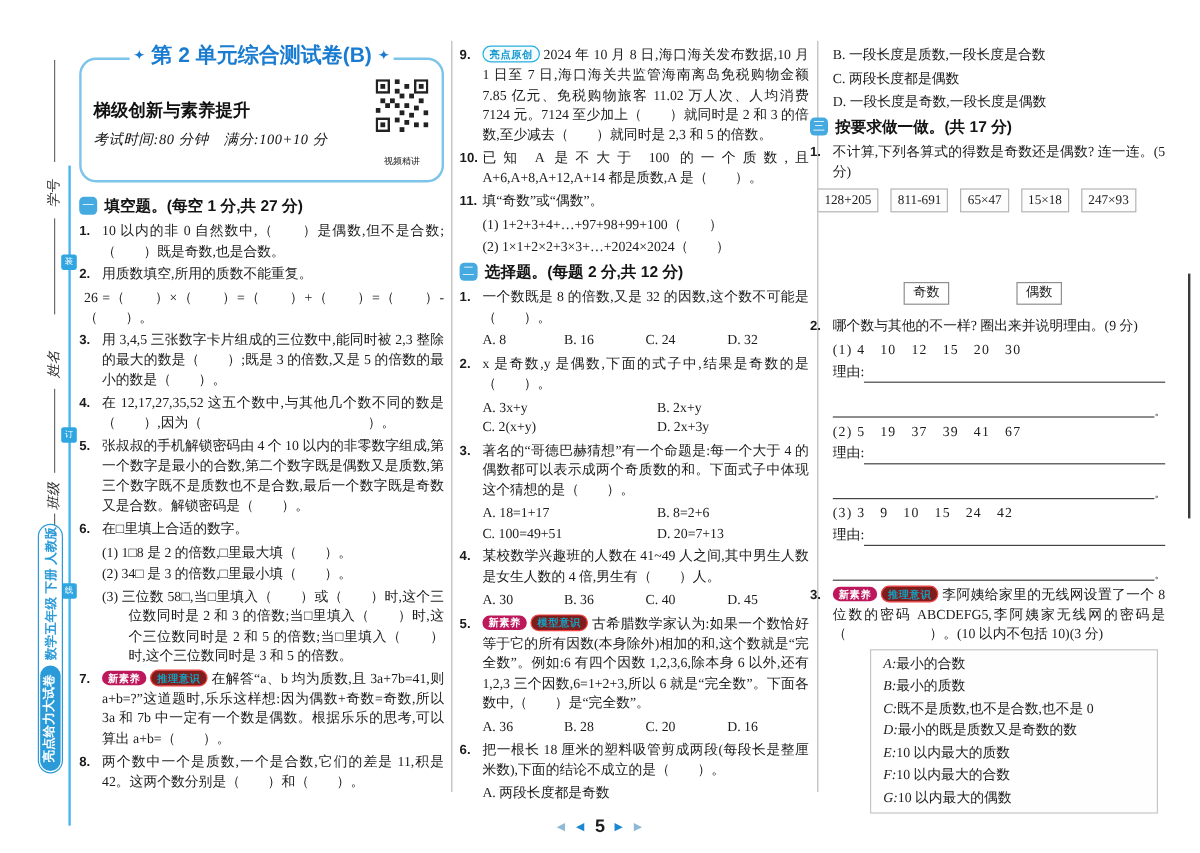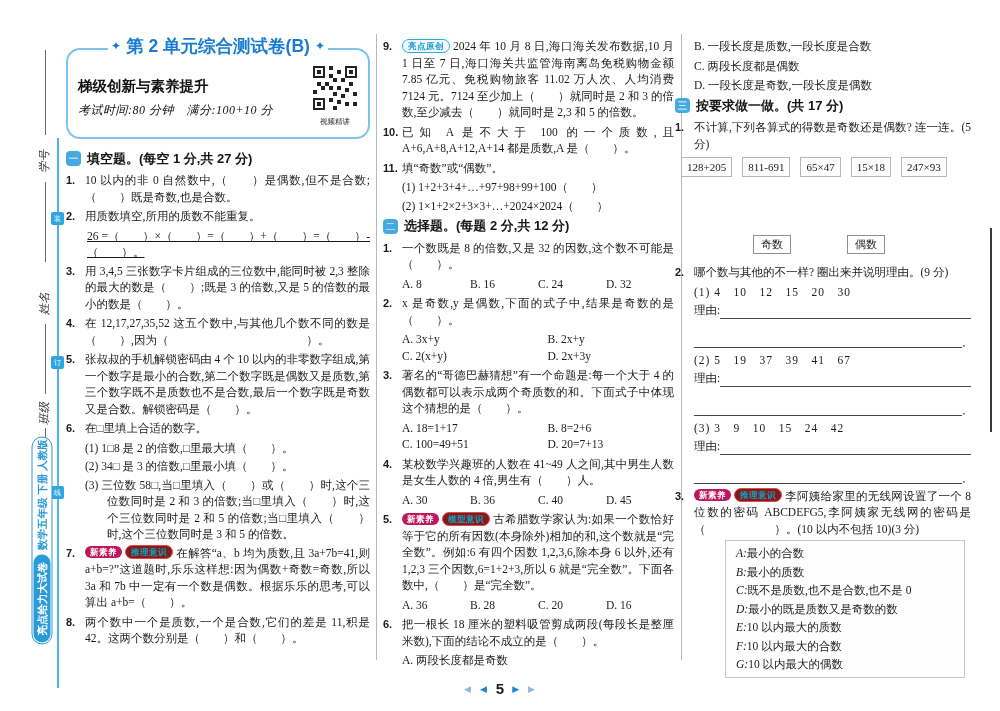--- a/index.html
+++ b/index.html
@@ -37,30 +37,30 @@
   
   .hdr{border:2px solid #7cc4ea;border-radius:14px;margin:12px 0 12px;position:relative;padding:16px 8px 6px 10px;}
   .hdr-title{position:absolute;top:-12px;left:50%;transform:translateX(-50%);background:#fff;padding:0 3px;white-space:nowrap;display:flex;align-items:center;gap:5px;color:#1a7cd0;font-weight:bold;font-size:17.5px;font-family:"Liberation Sans","DejaVu Sans",sans-serif;}
   .orn{font-size:12px;color:#1a7cd0;}
   .hdr-body{display:flex;align-items:center;}
   .hdr-left{flex:1;text-align:left;}
   .hdr-sub{font-weight:bold;font-size:14.5px;font-family:"Liberation Sans",sans-serif;color:#111;margin-bottom:7px;}
   .hdr-meta{font-style:italic;font-size:12px;color:#111;letter-spacing:.5px;}
   .qr-wrap{width:50px;flex:none;text-align:center;}
   .qr{display:block;margin:0 auto;}
-  .qr-cap{font-size:7.5px;color:#222;margin-top:4px;font-family:"Liberation Sans",sans-serif;}
+  .qr-cap{font-size:7.5px;color:#222;margin-top:17px;font-family:"Liberation Sans",sans-serif;}
 
   
   .sec{display:flex;align-items:center;gap:6px;font-family:"Liberation Sans","DejaVu Sans",sans-serif;font-weight:bold;font-size:13px;margin:4px 0 5px;color:#141414;}
   .sec-marker{width:15px;height:15px;flex:none;background:#45aae0;color:#fff;border-radius:4px;font-size:10px;line-height:15px;text-align:center;font-weight:normal;}
   .q{display:flex;margin-bottom:3px;}
   .qnum{flex:none;min-width:19px;font-weight:bold;font-family:"Liberation Sans",sans-serif;font-size:11px;}
   .qtext{flex:1;}
   .qsub{margin-left:19px;margin-bottom:2px;padding-left:22px;text-indent:-22px;}
-  .qsub-flat{margin-left:21px;margin-bottom:2px;text-decoration:underline;}
+  .qsub-flat{margin-left:4px;margin-bottom:2px;}
   .badge{display:inline-block;font-family:"Liberation Sans",sans-serif;font-size:8.5px;line-height:12px;padding:0 5px;border-radius:7px;vertical-align:1.5px;margin-right:3px;font-weight:bold;letter-spacing:.5px;}
   .badge-filled{background:#be185d;color:#fff;}
   .badge-outline{border:1px solid #ef4444;color:#0fa4c4;background:#7f1d1d;}
   .badge-cyan{border:1px solid #27b0dd;color:#1598cf;background:#f4fcff;border-radius:8px;}
   .opts4{display:flex;margin-left:19px;margin-bottom:3px;}
   .opts4 span{flex:1;}
   .opts2{display:grid;grid-template-columns:1.15fr 1fr;margin-left:19px;margin-bottom:3px;}
   .optline{margin-left:19px;margin-bottom:3px;}
 
   

